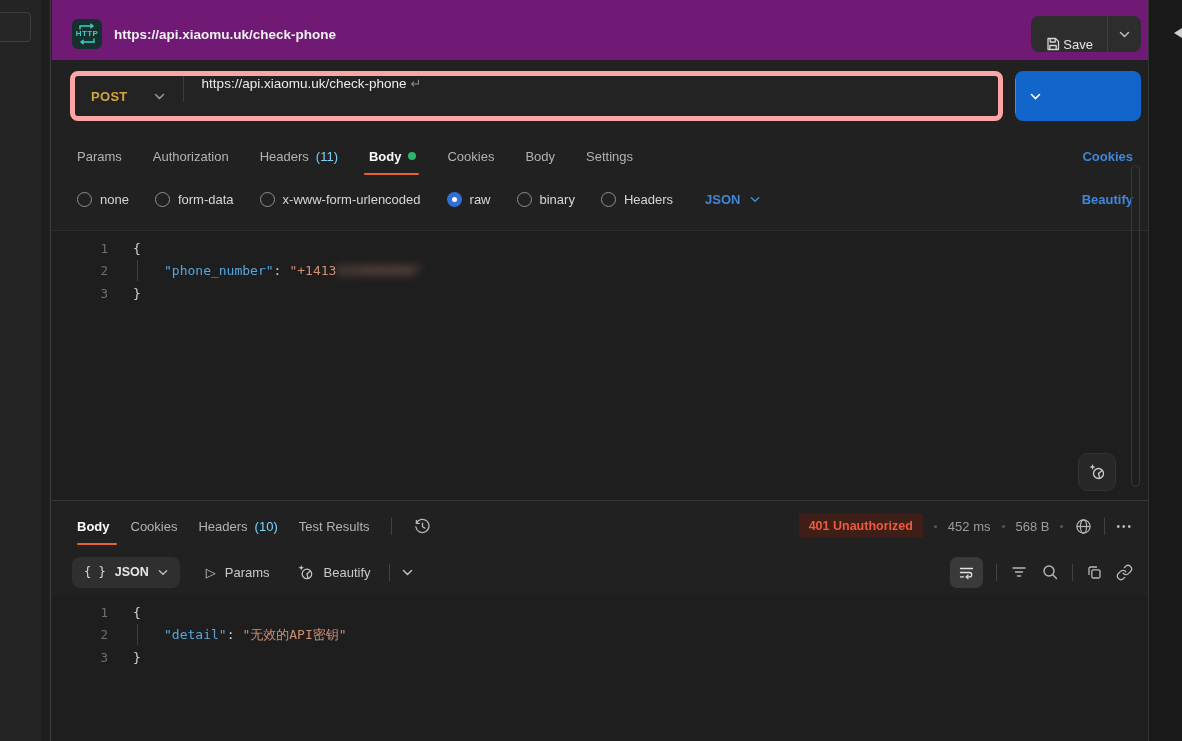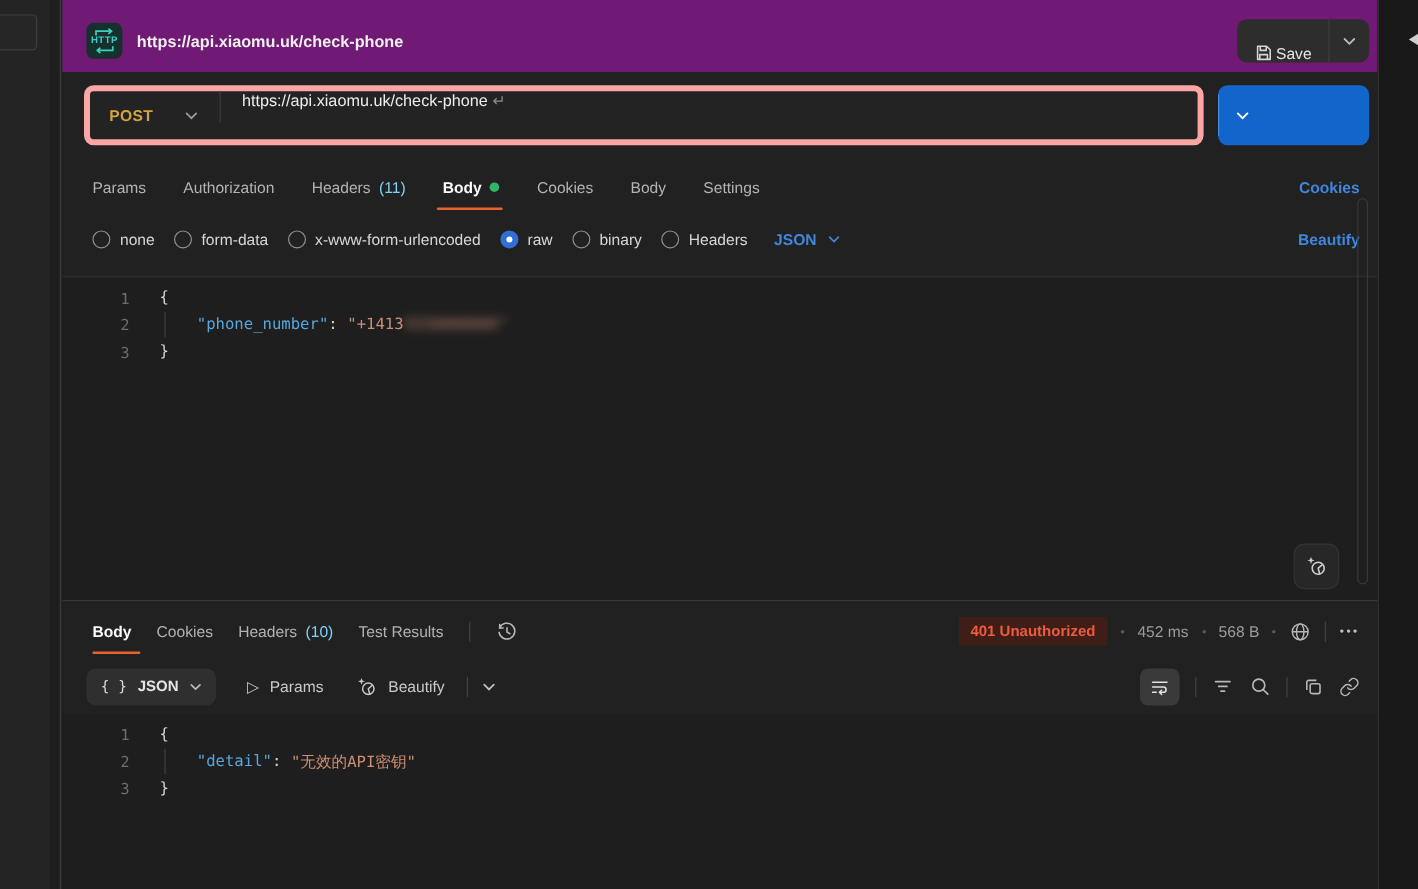--- a/index.html
+++ b/index.html
@@ -46,21 +46,21 @@
   
   .tabs-row { position:absolute; left:25px; right:15px; top:136px; height:40px; display:flex; align-items:center; gap:31px; }
   .tab { position:relative; height:100%; display:flex; align-items:center; gap:7px; font-size:13px; color:#b2b2b2; cursor:pointer; }
   .tab .cnt { color:#7dd3fc; }
   .tab.active { color:#fafafa; font-weight:bold; }
   .tab.active::after { content:""; position:absolute; left:-5px; right:-3px; bottom:1px; height:2px; background:#e8622d; border-radius:1px; }
   .green-dot { width:8px; height:8px; border-radius:50%; background:#32b36c; }
   .link-blue { color:#4086dc; font-size:13px; font-weight:bold; cursor:pointer; }
   .tabs-row .link-blue { margin-left:auto; }
   
-  .radio-row { position:absolute; left:25px; right:15px; top:183px; height:32px; display:flex; align-items:center; gap:16px; }
+  .radio-row { position:absolute; left:25px; right:15px; top:183px; height:32px; display:flex; align-items:center; gap:26px; }
   .radio-opt { display:flex; align-items:center; gap:8px; cursor:pointer; }
   .radio-opt span { font-size:13px; color:#d6d6d6; }
   .rb { width:15px; height:15px; border-radius:50%; border:1.5px solid #8f8f8f; position:relative; }
   .rb.sel { border:none; background:#2f6fd6; }
   .rb.sel::after { content:""; position:absolute; left:5px; top:5px; width:5px; height:5px; border-radius:50%; background:#fff; }
   .fmt-select { display:flex; align-items:center; gap:10px; margin-left:6px; cursor:pointer; }
   .fmt-select span { font-size:13px; font-weight:bold; color:#4086dc; }
   .radio-row .link-blue { margin-left:auto; }
   
   .editor { position:absolute; left:0; right:0; background:#1e1e1e; font-family:"DejaVu Sans Mono", monospace; }

